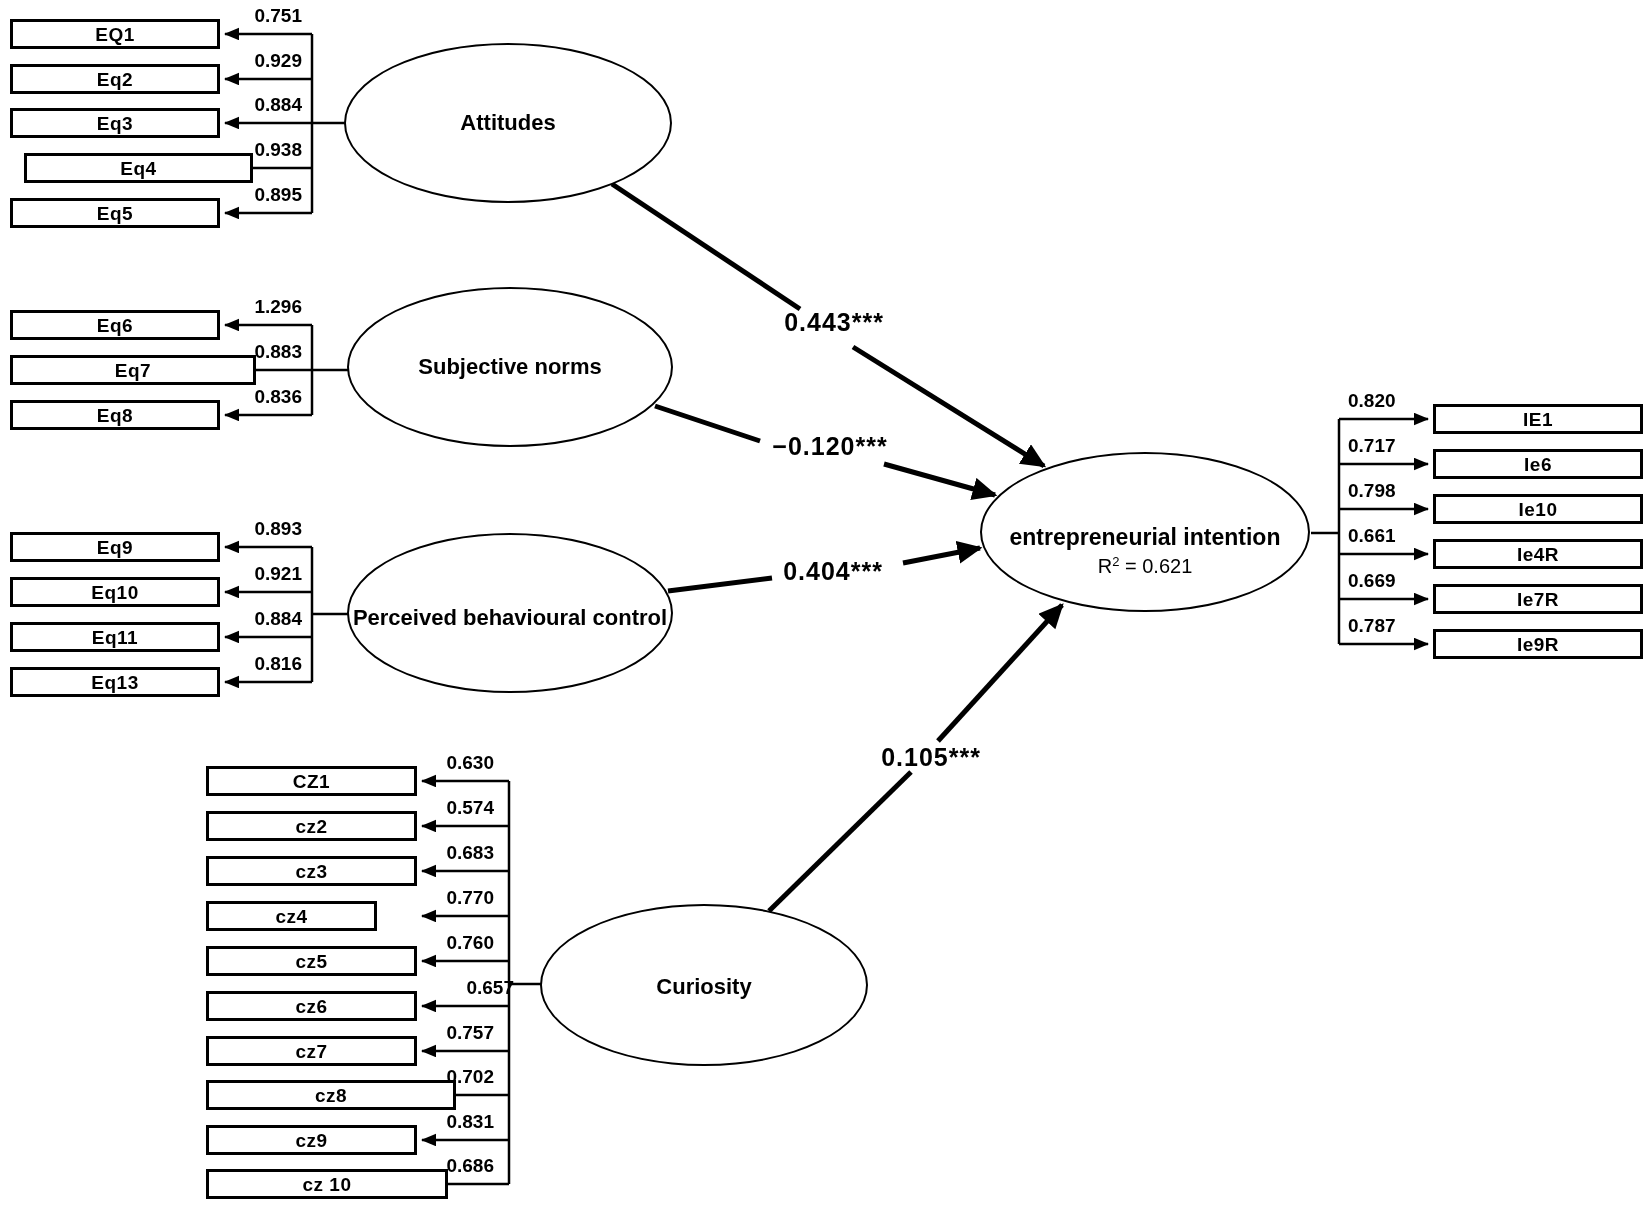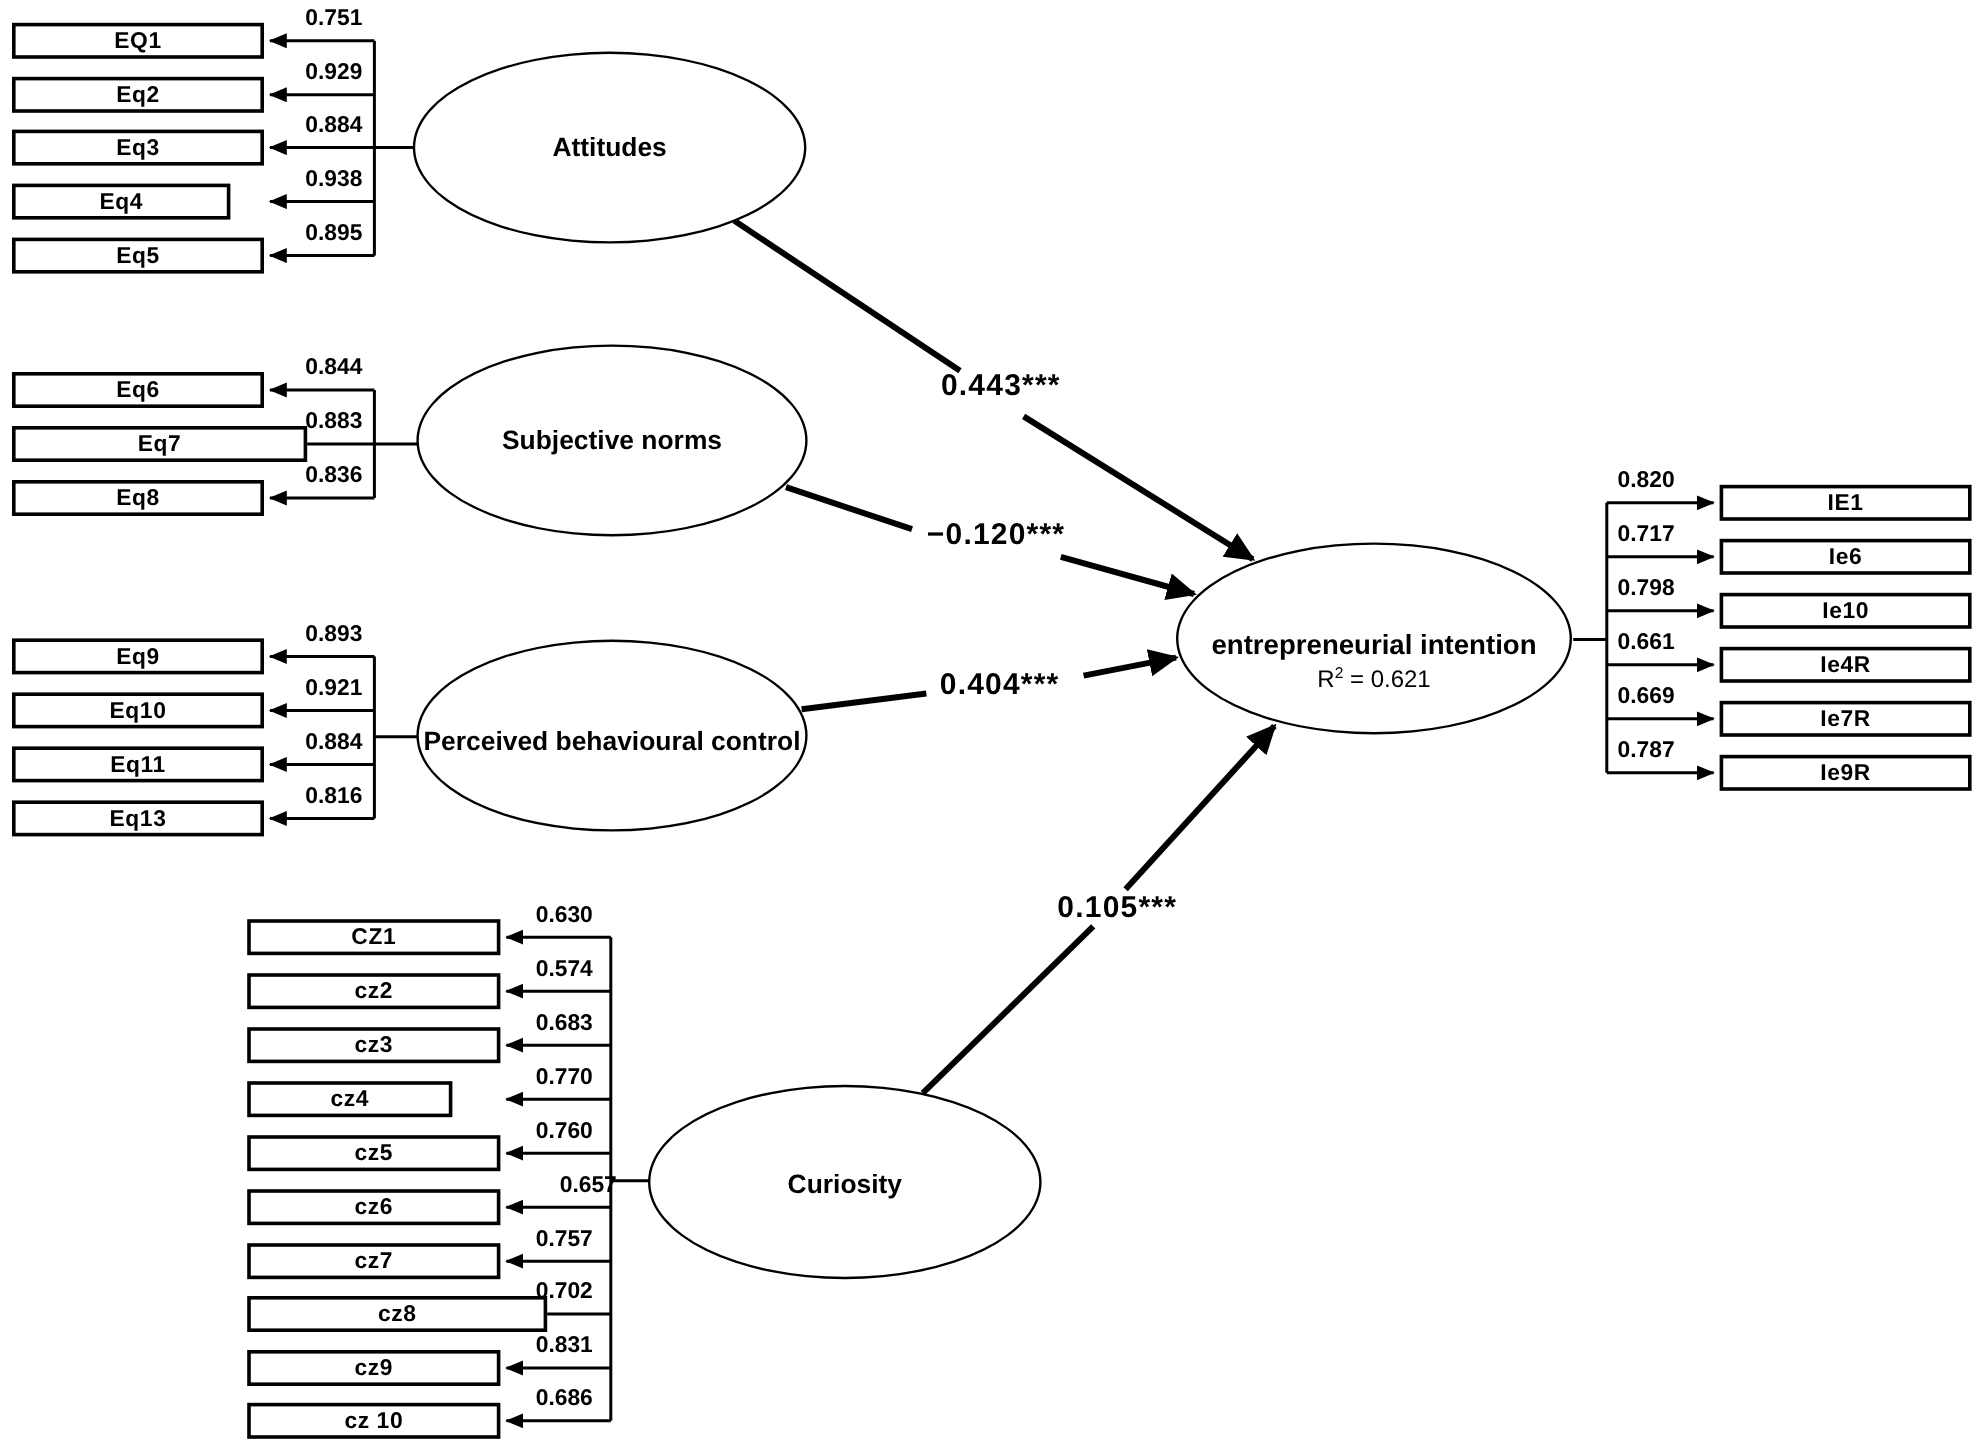--- a/index.html
+++ b/index.html
@@ -124,26 +124,26 @@
   <div class="coef" style="left:833px;top:571px">0.404***</div>
   <div class="coef" style="left:931px;top:757px">0.105***</div>
 
   <div id="indicator-layer">
       <div class="ind-box" style="left: 10px; top: 19px; width: 210px;">EQ1</div>
       <div class="loading" style="left: 302px; top: 25px;">0.751</div>
       <div class="ind-box" style="left: 10px; top: 64px; width: 210px;">Eq2</div>
       <div class="loading" style="left: 302px; top: 70px;">0.929</div>
       <div class="ind-box" style="left: 10px; top: 108px; width: 210px;">Eq3</div>
       <div class="loading" style="left: 302px; top: 114px;">0.884</div>
-      <div class="ind-box" style="left: 10px; top: 153px; width: 182px;">Eq4</div>
+      <div class="ind-box" style="left: 24px; top: 153px; width: 229px;">Eq4</div>
       <div class="loading" style="left: 302px; top: 159px;">0.938</div>
       <div class="ind-box" style="left: 10px; top: 198px; width: 210px;">Eq5</div>
       <div class="loading" style="left: 302px; top: 204px;">0.895</div>
       <div class="ind-box" style="left: 10px; top: 310px; width: 210px;">Eq6</div>
-      <div class="loading" style="left: 302px; top: 316px;">0.844</div>
+      <div class="loading" style="left: 302px; top: 316px;">1.296</div>
       <div class="ind-box" style="left: 10px; top: 355px; width: 246px;">Eq7</div>
       <div class="loading" style="left: 302px; top: 361px;">0.883</div>
       <div class="ind-box" style="left: 10px; top: 400px; width: 210px;">Eq8</div>
       <div class="loading" style="left: 302px; top: 406px;">0.836</div>
       <div class="ind-box" style="left: 10px; top: 532px; width: 210px;">Eq9</div>
       <div class="loading" style="left: 302px; top: 538px;">0.893</div>
       <div class="ind-box" style="left: 10px; top: 577px; width: 210px;">Eq10</div>
       <div class="loading" style="left: 302px; top: 583px;">0.921</div>
       <div class="ind-box" style="left: 10px; top: 622px; width: 210px;">Eq11</div>
       <div class="loading" style="left: 302px; top: 628px;">0.884</div>
@@ -160,21 +160,21 @@
       <div class="ind-box" style="left: 206px; top: 946px; width: 211px;">cz5</div>
       <div class="loading" style="left: 494px; top: 952px;">0.760</div>
       <div class="ind-box" style="left: 206px; top: 991px; width: 211px;">cz6</div>
       <div class="loading" style="left: 514px; top: 997px;">0.657</div>
       <div class="ind-box" style="left: 206px; top: 1036px; width: 211px;">cz7</div>
       <div class="loading" style="left: 494px; top: 1042px;">0.757</div>
       <div class="ind-box" style="left: 206px; top: 1080px; width: 250px;">cz8</div>
       <div class="loading" style="left: 494px; top: 1086px;">0.702</div>
       <div class="ind-box" style="left: 206px; top: 1125px; width: 211px;">cz9</div>
       <div class="loading" style="left: 494px; top: 1131px;">0.831</div>
-      <div class="ind-box" style="left: 206px; top: 1169px; width: 211px;">cz 10</div>
+      <div class="ind-box" style="left: 206px; top: 1169px; width: 242px;">cz 10</div>
       <div class="loading" style="left: 494px; top: 1175px;">0.686</div>
       <div class="ind-box" style="left: 1433px; top: 404px; width: 210px;">IE1</div>
       <div class="loading left-align" style="left: 1348px; top: 410px;">0.820</div>
       <div class="ind-box" style="left: 1433px; top: 449px; width: 210px;">Ie6</div>
       <div class="loading left-align" style="left: 1348px; top: 455px;">0.717</div>
       <div class="ind-box" style="left: 1433px; top: 494px; width: 210px;">Ie10</div>
       <div class="loading left-align" style="left: 1348px; top: 500px;">0.798</div>
       <div class="ind-box" style="left: 1433px; top: 539px; width: 210px;">Ie4R</div>
       <div class="loading left-align" style="left: 1348px; top: 545px;">0.661</div>
       <div class="ind-box" style="left: 1433px; top: 584px; width: 210px;">Ie7R</div>

